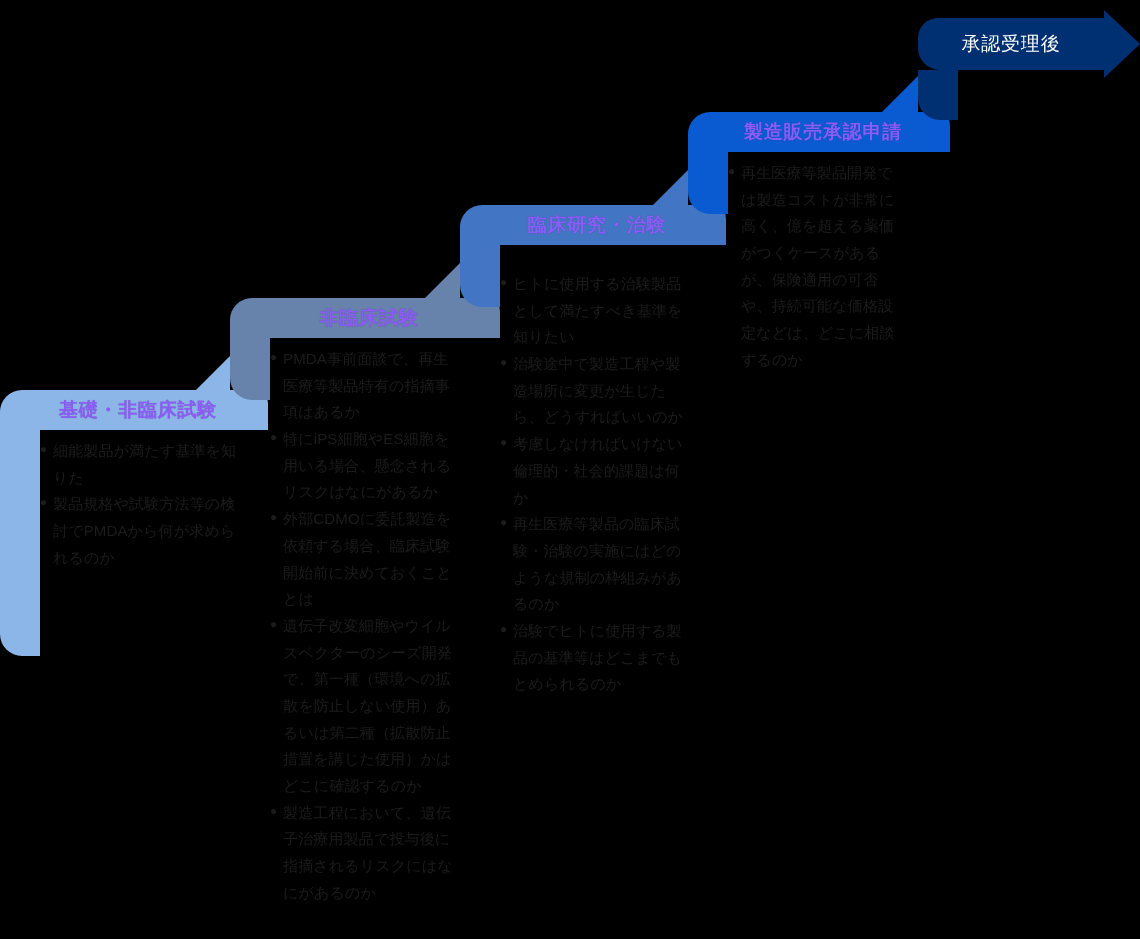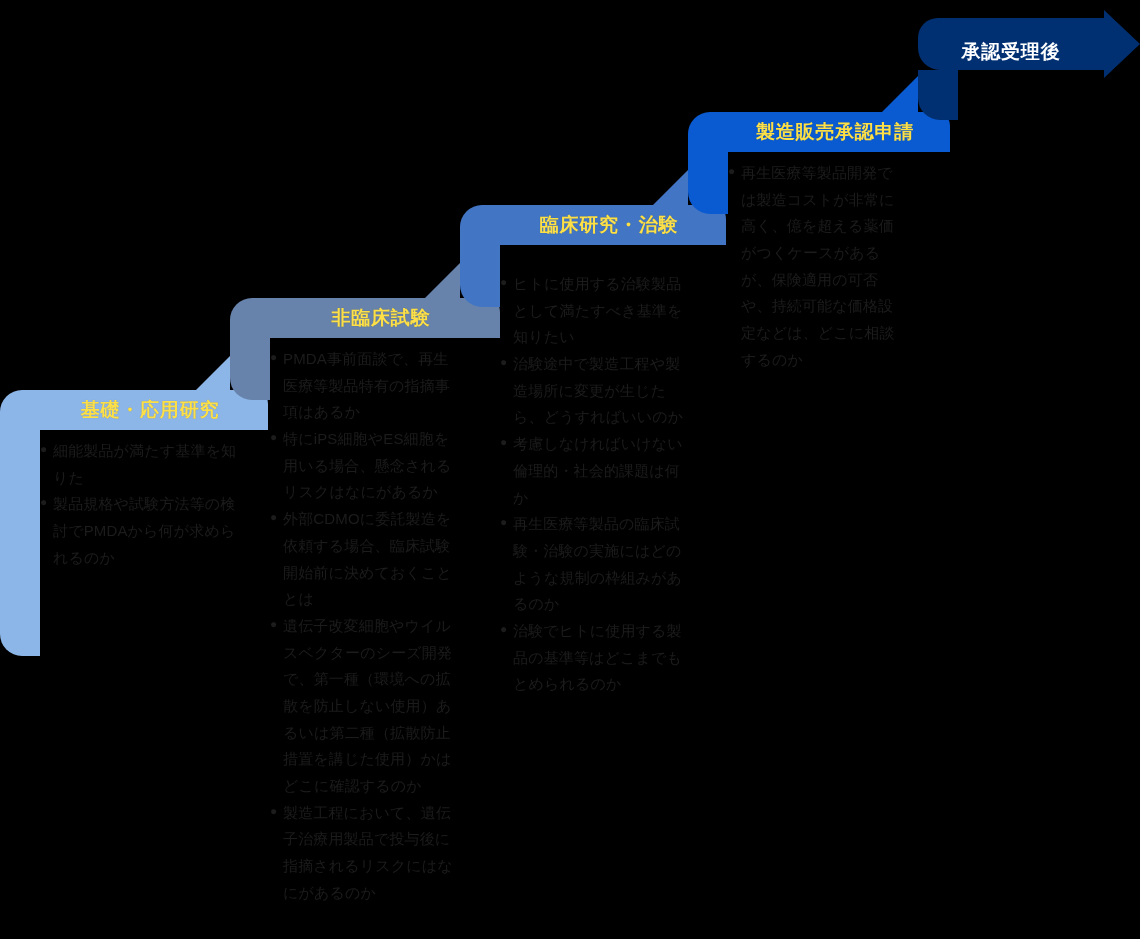--- a/index.html
+++ b/index.html
@@ -46,25 +46,25 @@
     left: 0;
     border-radius: 0 0 0 22px;
   }
 
   
   .step-bar.round-left { border-top-left-radius: 22px; }
 
   .step-title {
     position: absolute;
     top: 0;
-    left: 16px;
+    left: 4px;
     display: flex;
     align-items: center;
     justify-content: center;
-    color: #fde047;
+    color: #8b5cf6;
     font-weight: 700;
     letter-spacing: 0.04em;
     white-space: nowrap;
     text-shadow: 0 0 1px rgba(0,0,0,.25);
   }
 
   
   .fold {
     position: absolute;
     width: 0;
@@ -107,37 +107,36 @@
     position: absolute;
     width: 0;
     height: 0;
   }
   .arrow-title {
     position: absolute;
     display: flex;
     align-items: center;
     justify-content: center;
     color: #ffffff;
-    font-weight: 700;
+    font-weight: 400;
     letter-spacing: 0.04em;
     white-space: nowrap;
-    margin-top: 8px;
   }
 </style>
 </head>
 <body>
 
 <div id="stage">
 
   <div class="step" style="left:0px; top:390px;">
     <div class="step-shape">
       <div class="step-bar round-left" style="width:268px; height:40px; background:#8db6e8;"></div>
       <div class="step-riser" style="top:40px; width:40px; height:226px; background:#8db6e8;"></div>
     </div>
-    <div class="step-title" style="width:268px; height:40px; font-size:19px;">基礎・応用研究</div>
+    <div class="step-title" style="width:268px; height:40px; font-size:19px;">基礎・非臨床試験</div>
     <div class="bullets" style="left:40px; top:48px; width:205px;">
       <div class="bullet">細能製品が満たす基準を知りた</div>
       <div class="bullet">製品規格や試験方法等の検討でPMDAから何が求められるのか</div>
     </div>
   </div>
 
   <div class="step" style="left:230px; top:298px;">
     <div class="fold" style="left:-42px; top:58px;
                 border-left:42px solid transparent;
                 border-bottom:42px solid #8db6e8;"></div>

